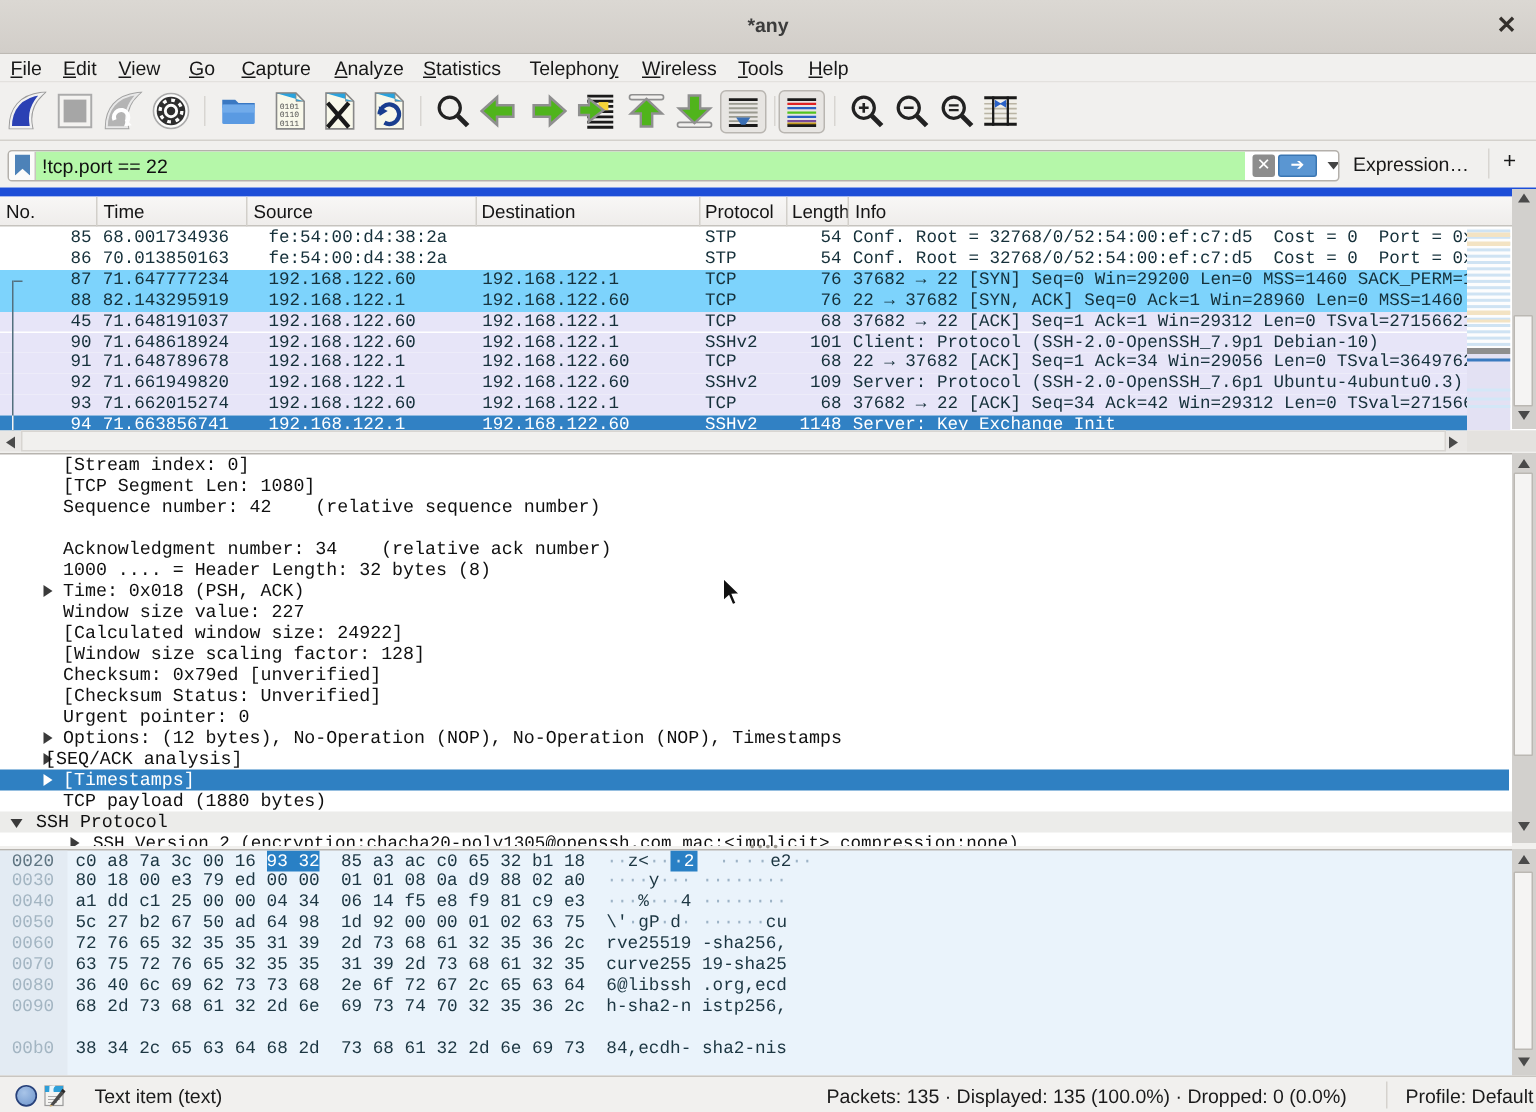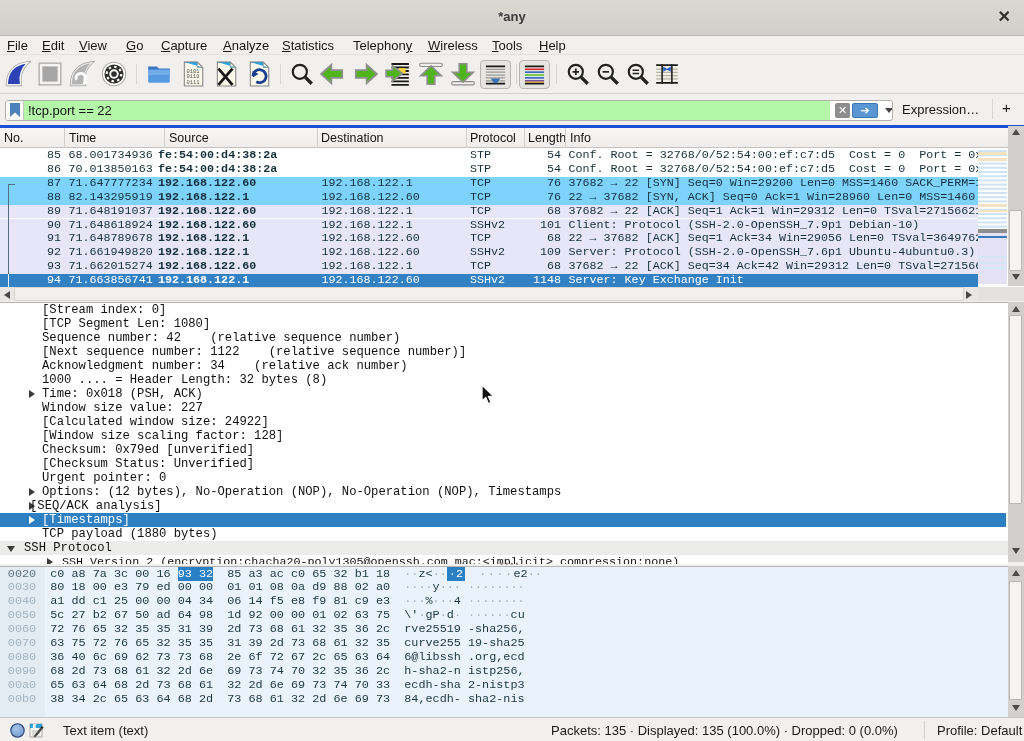--- a/index.html
+++ b/index.html
@@ -26,29 +26,29 @@
 #fbook { left:0; top:0; width:18px; height:19px; background:#fbfbfa; border-right:1px solid #c8c5c0; }
 #fgreen { left:18px; top:0; width:806px; height:19px; background:#b5f7a9; }
 #ftext { left:22px; top:2px; font-size:13px; color:#111; }
 #fclear { left:829px; top:2px; width:15px; height:15px; background:#8d8d8d; border-radius:2px; color:#fff; font-size:11px; text-align:center; line-height:15px; }
 #fapply { left:846px; top:2px; width:26px; height:15px; background:#5a96d2; border:1px solid #3a76b2; border-radius:2px; color:#fff; text-align:center; line-height:13px; font-size:11px;}
 #fdrop { left:879px; top:7px; width:0; height:0; border-left:4px solid transparent; border-right:4px solid transparent; border-top:5px solid #444; }
 #fexpr { left:902px; top:8px; font-size:13px; color:#181818; }
 #fsep { left:992px; top:5px; width:1px; height:20px; background:#d8d5d1; }
 #fplus { left:1002px; top:5px; font-size:15px; color:#181818; }
 
-#plist { left:0; top:125px; width:1024px; height:161.5px; background:#fff; overflow:hidden; border-top:3px solid #1d4ed8; }
+#plist { left:0; top:125px; width:1024px; height:161.5px; background:#fff; overflow:hidden; border-top:6px solid #1d4ed8; }
 #phead { left:0; top:0; width:1008px; height:20px; background:linear-gradient(#f8f7f6,#efedeb); border-bottom:1px solid #c6c3be; font-size:12.5px; color:#141414; }
 #phead span { position:absolute; top:3px; }
 .hsep { position:absolute; top:0; width:1px; height:20px; background:#d2cfca; }
 .prow { position:absolute; left:0; width:978px; height:13.9px; font-family:"Liberation Mono",monospace; font-size:11.7px; line-height:13.9px; white-space:pre; color:#15303a; }
 .prow span { position:absolute; }
 .c-no { left:0; width:61px; text-align:right; }
 .c-time { left:68.5px; }
-.c-src { left:158px;font-weight:bold; }
+.c-src { left:179px; }
 .c-dst { left:321.5px; }
 .c-pro { left:470px; }
 .c-len { left:505px; width:56px; text-align:right; }
 .c-inf { left:568.5px; width:409px; overflow:hidden; }
 .r-gray { background:#7dd3fc; }
 .r-lav { background:#e7e5f8; }
 .r-sel { background:#3181c4; color:#fff; }
 
 #minimap { left:978px; top:21px; width:29px; height:140px; background:#fff; }
 
@@ -251,21 +251,21 @@
     <div class="hsep" style="left:565px"></div>
   </div>
   <div id="prows" class="abs" style="left:0; top:21px; width:916px; height:140px;">
     <div class="abs" style="left:7.5px; top:34.8px; width:1px; height:104.2px; background:#53707e; z-index:5;"></div>
     <div class="abs" style="left:8.5px; top:34.8px; width:6px; height:1px; background:#53707e; z-index:5;"></div>
     <div class="abs" style="left:7.5px; top:125.1px; width:1px; height:13.9px; background:#f2f6fa; z-index:6;"></div>
     <div class="prow" style="top:0.0px"><span class="c-no">85</span><span class="c-time">68.001734936</span><span class="c-src">fe:54:00:d4:38:2a</span><span class="c-dst"></span><span class="c-pro">STP</span><span class="c-len">54</span><span class="c-inf">Conf. Root = 32768/0/52:54:00:ef:c7:d5  Cost = 0  Port = 0x8001</span></div>
     <div class="prow" style="top:13.9px"><span class="c-no">86</span><span class="c-time">70.013850163</span><span class="c-src">fe:54:00:d4:38:2a</span><span class="c-dst"></span><span class="c-pro">STP</span><span class="c-len">54</span><span class="c-inf">Conf. Root = 32768/0/52:54:00:ef:c7:d5  Cost = 0  Port = 0x8001</span></div>
     <div class="prow r-gray" style="top:27.8px"><span class="c-no">87</span><span class="c-time">71.647777234</span><span class="c-src">192.168.122.60</span><span class="c-dst">192.168.122.1</span><span class="c-pro">TCP</span><span class="c-len">76</span><span class="c-inf">37682 → 22 [SYN] Seq=0 Win=29200 Len=0 MSS=1460 SACK_PERM=1 TSval</span></div>
     <div class="prow r-gray" style="top:41.7px"><span class="c-no">88</span><span class="c-time">82.143295919</span><span class="c-src">192.168.122.1</span><span class="c-dst">192.168.122.60</span><span class="c-pro">TCP</span><span class="c-len">76</span><span class="c-inf">22 → 37682 [SYN, ACK] Seq=0 Ack=1 Win=28960 Len=0 MSS=1460 SACK_P</span></div>
-    <div class="prow r-lav" style="top:55.6px"><span class="c-no">89</span><span class="c-time">71.648191037</span><span class="c-src">192.168.122.60</span><span class="c-dst">192.168.122.1</span><span class="c-pro">TCP</span><span class="c-len">68</span><span class="c-inf">37682 → 22 [ACK] Seq=1 Ack=1 Win=29312 Len=0 TSval=2715662189 TSe</span></div>
+    <div class="prow r-lav" style="top:55.6px"><span class="c-no">45</span><span class="c-time">71.648191037</span><span class="c-src">192.168.122.60</span><span class="c-dst">192.168.122.1</span><span class="c-pro">TCP</span><span class="c-len">68</span><span class="c-inf">37682 → 22 [ACK] Seq=1 Ack=1 Win=29312 Len=0 TSval=2715662189 TSe</span></div>
     <div class="prow r-lav" style="top:69.5px"><span class="c-no">90</span><span class="c-time">71.648618924</span><span class="c-src">192.168.122.60</span><span class="c-dst">192.168.122.1</span><span class="c-pro">SSHv2</span><span class="c-len">101</span><span class="c-inf">Client: Protocol (SSH-2.0-OpenSSH_7.9p1 Debian-10)</span></div>
     <div class="prow r-lav" style="top:83.4px"><span class="c-no">91</span><span class="c-time">71.648789678</span><span class="c-src">192.168.122.1</span><span class="c-dst">192.168.122.60</span><span class="c-pro">TCP</span><span class="c-len">68</span><span class="c-inf">22 → 37682 [ACK] Seq=1 Ack=34 Win=29056 Len=0 TSval=3649762620 TS</span></div>
     <div class="prow r-lav" style="top:97.3px"><span class="c-no">92</span><span class="c-time">71.661949820</span><span class="c-src">192.168.122.1</span><span class="c-dst">192.168.122.60</span><span class="c-pro">SSHv2</span><span class="c-len">109</span><span class="c-inf">Server: Protocol (SSH-2.0-OpenSSH_7.6p1 Ubuntu-4ubuntu0.3)</span></div>
     <div class="prow r-lav" style="top:111.2px"><span class="c-no">93</span><span class="c-time">71.662015274</span><span class="c-src">192.168.122.60</span><span class="c-dst">192.168.122.1</span><span class="c-pro">TCP</span><span class="c-len">68</span><span class="c-inf">37682 → 22 [ACK] Seq=34 Ack=42 Win=29312 Len=0 TSval=2715662203 T</span></div>
     <div class="prow r-sel" style="top:125.1px"><span class="c-no">94</span><span class="c-time">71.663856741</span><span class="c-src">192.168.122.1</span><span class="c-dst">192.168.122.60</span><span class="c-pro">SSHv2</span><span class="c-len">1148</span><span class="c-inf">Server: Key Exchange Init</span></div>
   </div>
   <div id="minimap" class="abs"><svg width="29" height="140" viewBox="0 0 29 140">
         <rect x="0" y="0" width="29" height="140" fill="#fdfdfd"></rect>
         <rect x="0" y="1" width="29" height="2" fill="#cfe3f3"></rect>
         <rect x="0" y="5.2" width="29" height="2" fill="#cfe3f3"></rect>
@@ -310,21 +310,20 @@
     <div class="abs" style="left:14px; top:0; width:950px; height:14px; background:#f1f0ee; border:1px solid #d8d5d1;"></div>
     <div class="arr" style="left:966px; top:3.5px; border-top:4.5px solid transparent; border-bottom:4.5px solid transparent; border-left:6px solid #4a4a4a;"></div>
     <div class="abs" style="left:978px; top:0; width:46px; height:14px; background:#e4e2df;"></div>
     <div class="abs" style="left:500px; top:296px; width:26px; height:3px; color:#9a968f; font-size:9px; line-height:3px; letter-spacing:2px;">••••</div>
 </div>
 
 <div id="dpane" class="abs">
   <div class="dline " style="top:0.0px"><span style="position:absolute; left:42px">[Stream index: 0]</span></div>
   <div class="dline " style="top:14.0px"><span style="position:absolute; left:42px">[TCP Segment Len: 1080]</span></div>
   <div class="dline " style="top:28.0px"><span style="position:absolute; left:42px">Sequence number: 42    (relative sequence number)</span></div>
-  <div class="dline " style="top:42.0px"><span style="position:absolute; left:42px">[Next sequence number: 1122    (relative sequence number)]</span></div>
   <div class="dline " style="top:56.0px"><span style="position:absolute; left:42px">Acknowledgment number: 34    (relative ack number)</span></div>
   <div class="dline " style="top:70.0px"><span style="position:absolute; left:42px">1000 .... = Header Length: 32 bytes (8)</span></div>
   <div class="dline " style="top:84.0px"><div class="dtri" style="left:29px; border-left-color:#3a3a3a"></div><span style="position:absolute; left:42px">Time: 0x018 (PSH, ACK)</span></div>
   <div class="dline " style="top:98.0px"><span style="position:absolute; left:42px">Window size value: 227</span></div>
   <div class="dline " style="top:112.0px"><span style="position:absolute; left:42px">[Calculated window size: 24922]</span></div>
   <div class="dline " style="top:126.0px"><span style="position:absolute; left:42px">[Window size scaling factor: 128]</span></div>
   <div class="dline " style="top:140.0px"><span style="position:absolute; left:42px">Checksum: 0x79ed [unverified]</span></div>
   <div class="dline " style="top:154.0px"><span style="position:absolute; left:42px">[Checksum Status: Unverified]</span></div>
   <div class="dline " style="top:168.0px"><span style="position:absolute; left:42px">Urgent pointer: 0</span></div>
   <div class="dline " style="top:182.0px"><div class="dtri" style="left:29px; border-left-color:#3a3a3a"></div><span style="position:absolute; left:42px">Options: (12 bytes), No-Operation (NOP), No-Operation (NOP), Timestamps</span></div>
@@ -345,21 +344,20 @@
 <div id="hpane" class="abs">
   <div class="abs" style="left:0; top:0; width:45px; height:150px; background:#e3ebf3;"></div>
   <div class="hline" style="top:0.5px"><span class="off0">0020</span>  c0 a8 7a 3c 00 16 <span class="hsel">93 32</span>  85 a3 ac c0 65 32 b1 18  <span class="hdot">··</span>z&lt;<span class="hdot">··</span><span class="hsel" style="padding:0 2px"><span style="color:#cfe2f2">·</span>2</span>  <span style="letter-spacing:1.5px"><span class="hdot">····</span></span>e2<span class="hdot">··</span></div>
   <div class="hline" style="top:14.4px"><span class="off">0030</span>  80 18 00 e3 79 ed 00 00  01 01 08 0a d9 88 02 a0  <span class="hdot">····</span>y<span class="hdot">···</span> <span class="hdot">········</span></div>
   <div class="hline" style="top:28.3px"><span class="off">0040</span>  a1 dd c1 25 00 00 04 34  06 14 f5 e8 f9 81 c9 e3  <span class="hdot">···</span>%<span class="hdot">···</span>4 <span class="hdot">········</span></div>
   <div class="hline" style="top:42.2px"><span class="off">0050</span>  5c 27 b2 67 50 ad 64 98  1d 92 00 00 01 02 63 75  \'<span class="hdot">·</span>gP<span class="hdot">·</span>d<span class="hdot">·</span> <span class="hdot">······</span>cu</div>
   <div class="hline" style="top:56.1px"><span class="off">0060</span>  72 76 65 32 35 35 31 39  2d 73 68 61 32 35 36 2c  rve25519 -sha256,</div>
   <div class="hline" style="top:70.0px"><span class="off">0070</span>  63 75 72 76 65 32 35 35  31 39 2d 73 68 61 32 35  curve255 19-sha25</div>
   <div class="hline" style="top:83.9px"><span class="off">0080</span>  36 40 6c 69 62 73 73 68  2e 6f 72 67 2c 65 63 64  6@libssh .org,ecd</div>
   <div class="hline" style="top:97.8px"><span class="off">0090</span>  68 2d 73 68 61 32 2d 6e  69 73 74 70 32 35 36 2c  h-sha2-n istp256,</div>
-  <div class="hline" style="top:111.7px"><span class="off">00a0</span>  65 63 64 68 2d 73 68 61  32 2d 6e 69 73 74 70 33  ecdh-sha 2-nistp3</div>
   <div class="hline" style="top:125.6px"><span class="off">00b0</span>  38 34 2c 65 63 64 68 2d  73 68 61 32 2d 6e 69 73  84,ecdh- sha2-nis</div>
 </div>
 
 <div class="abs sb" id="hvsb" style="left:1008px; top:566px; width:16px; height:151px;">
     <div class="arr" style="left:3.5px; top:4px; border-left:4.5px solid transparent; border-right:4.5px solid transparent; border-bottom:6px solid #4a4a4a;"></div>
     <div class="sbthumb" style="left:1px; top:15px; width:13px; height:119px;"></div>
     <div class="arr" style="left:3.5px; top:139px; border-left:4.5px solid transparent; border-right:4.5px solid transparent; border-top:6px solid #4a4a4a;"></div>
   </div>
 
 <div id="statusbar" class="abs">

